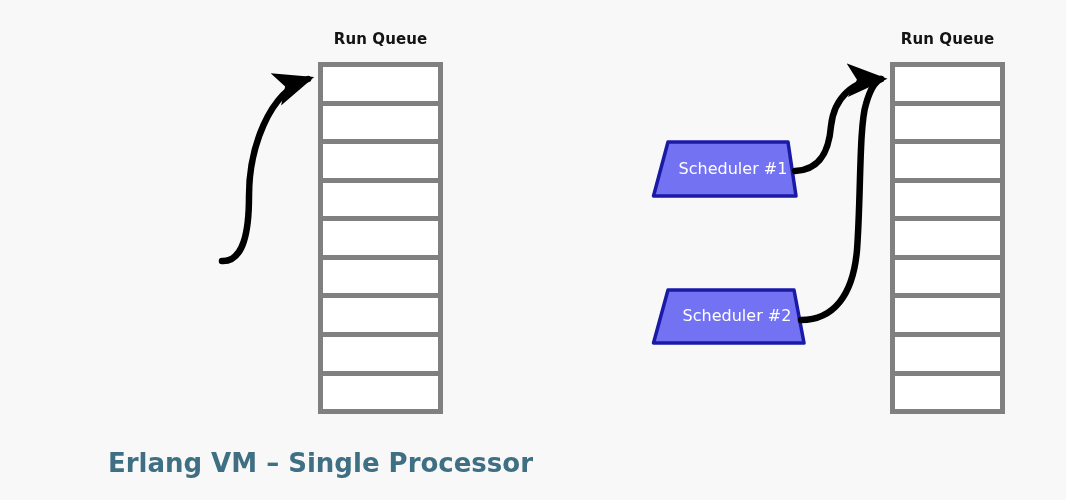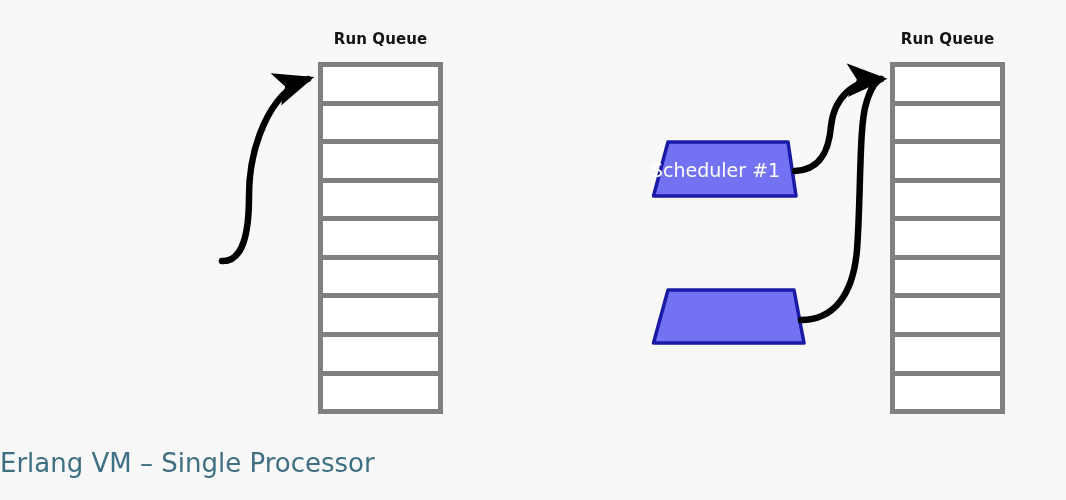--- a/index.html
+++ b/index.html
@@ -59,48 +59,48 @@
   .scheduler {
     position: absolute;
   }
   .scheduler svg {
     position: absolute;
     left: 0; top: 0;
     overflow: visible;
   }
   .scheduler-label {
     position: absolute;
-    left: 0;
+    left: 8px;
     width: 100%;
-    text-align: left;
+    text-align: center;
     color: #ffffff;
-    font-size: 19px;
+    font-size: 16px;
     white-space: nowrap;
     pointer-events: none;
   }
 
   
   .arrows {
     position: absolute;
     left: 0; top: 0;
     width: 533px;
     height: 500px;
     overflow: visible;
     pointer-events: none;
   }
 
   
   .caption {
     position: absolute;
     width: 100%;
     left: 0;
-    text-align: left;
+    text-align: right;
     font-size: 26px;
     color: #3f6f82;
-    font-weight: 400;
+    font-weight: 700;
     white-space: nowrap;
   }
 </style>
 </head>
 <body>
 
 <div id="stage">
 
   <div class="panel" id="panel-left">
 
@@ -151,20 +151,21 @@
       <svg width="148" height="63" viewBox="0 0 148 63">
         <polygon points="17,58 2.5,58 17,4 137,4 145,58" fill="#7272f2" stroke="#1a1aa6" stroke-width="3.5" stroke-linejoin="round"></polygon>
       </svg>
       <div class="scheduler-label" style="top:21px;">Scheduler #1</div>
     </div>
 
     <div class="scheduler" style="left:118px; top:286px; width:156px; height:62px;">
       <svg width="156" height="62" viewBox="0 0 156 62">
         <polygon points="17,57 2.5,57 17,4 143,4 153,57" fill="#7272f2" stroke="#1a1aa6" stroke-width="3.5" stroke-linejoin="round"></polygon>
       </svg>
+      <div class="scheduler-label" style="top:20px;">Scheduler #2</div>
     </div>
 
     <svg class="arrows">
       <defs>
         <marker id="arrowhead-r" markerWidth="7" markerHeight="7" refX="5.2" refY="3" orient="auto" markerUnits="strokeWidth">
           <path d="M0,0.4 L6.2,3 L0,5.6 L1.5,3 Z" fill="#000000"></path>
         </marker>
       </defs>
 
       <path d="M 262,171 C 288,170 296,150 298,126 C 301,98 320,80 348,79" fill="none" stroke="#000000" stroke-width="6.5" stroke-linecap="round" marker-end="url(#arrowhead-r)"></path>

